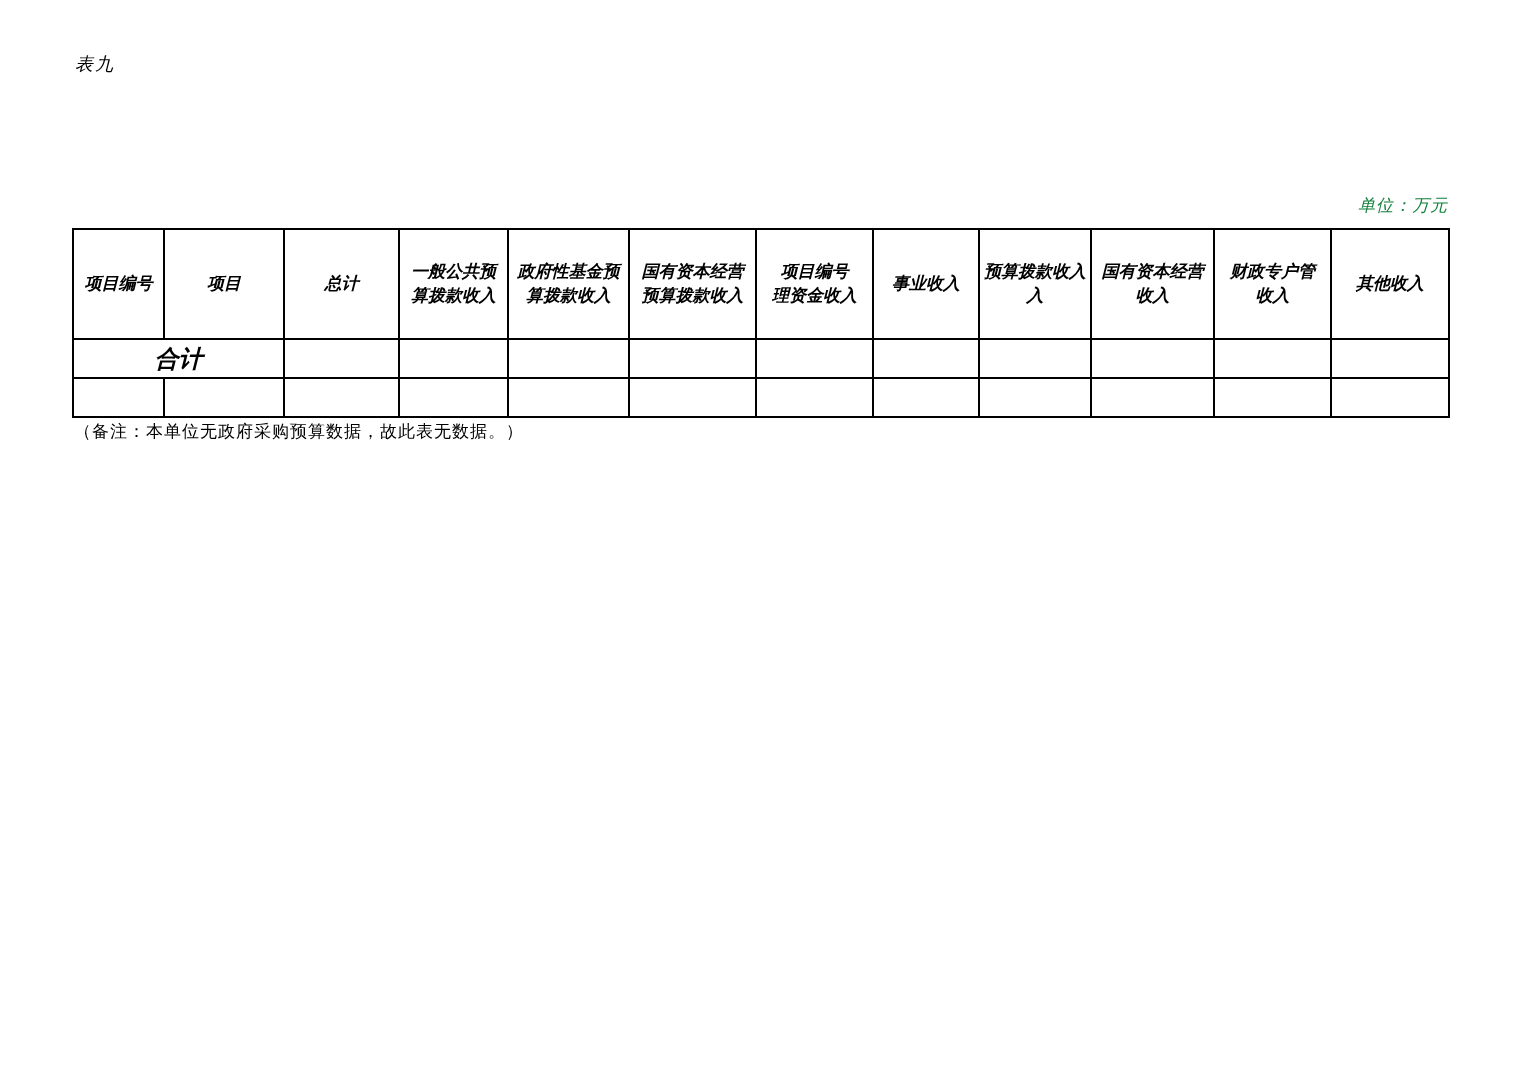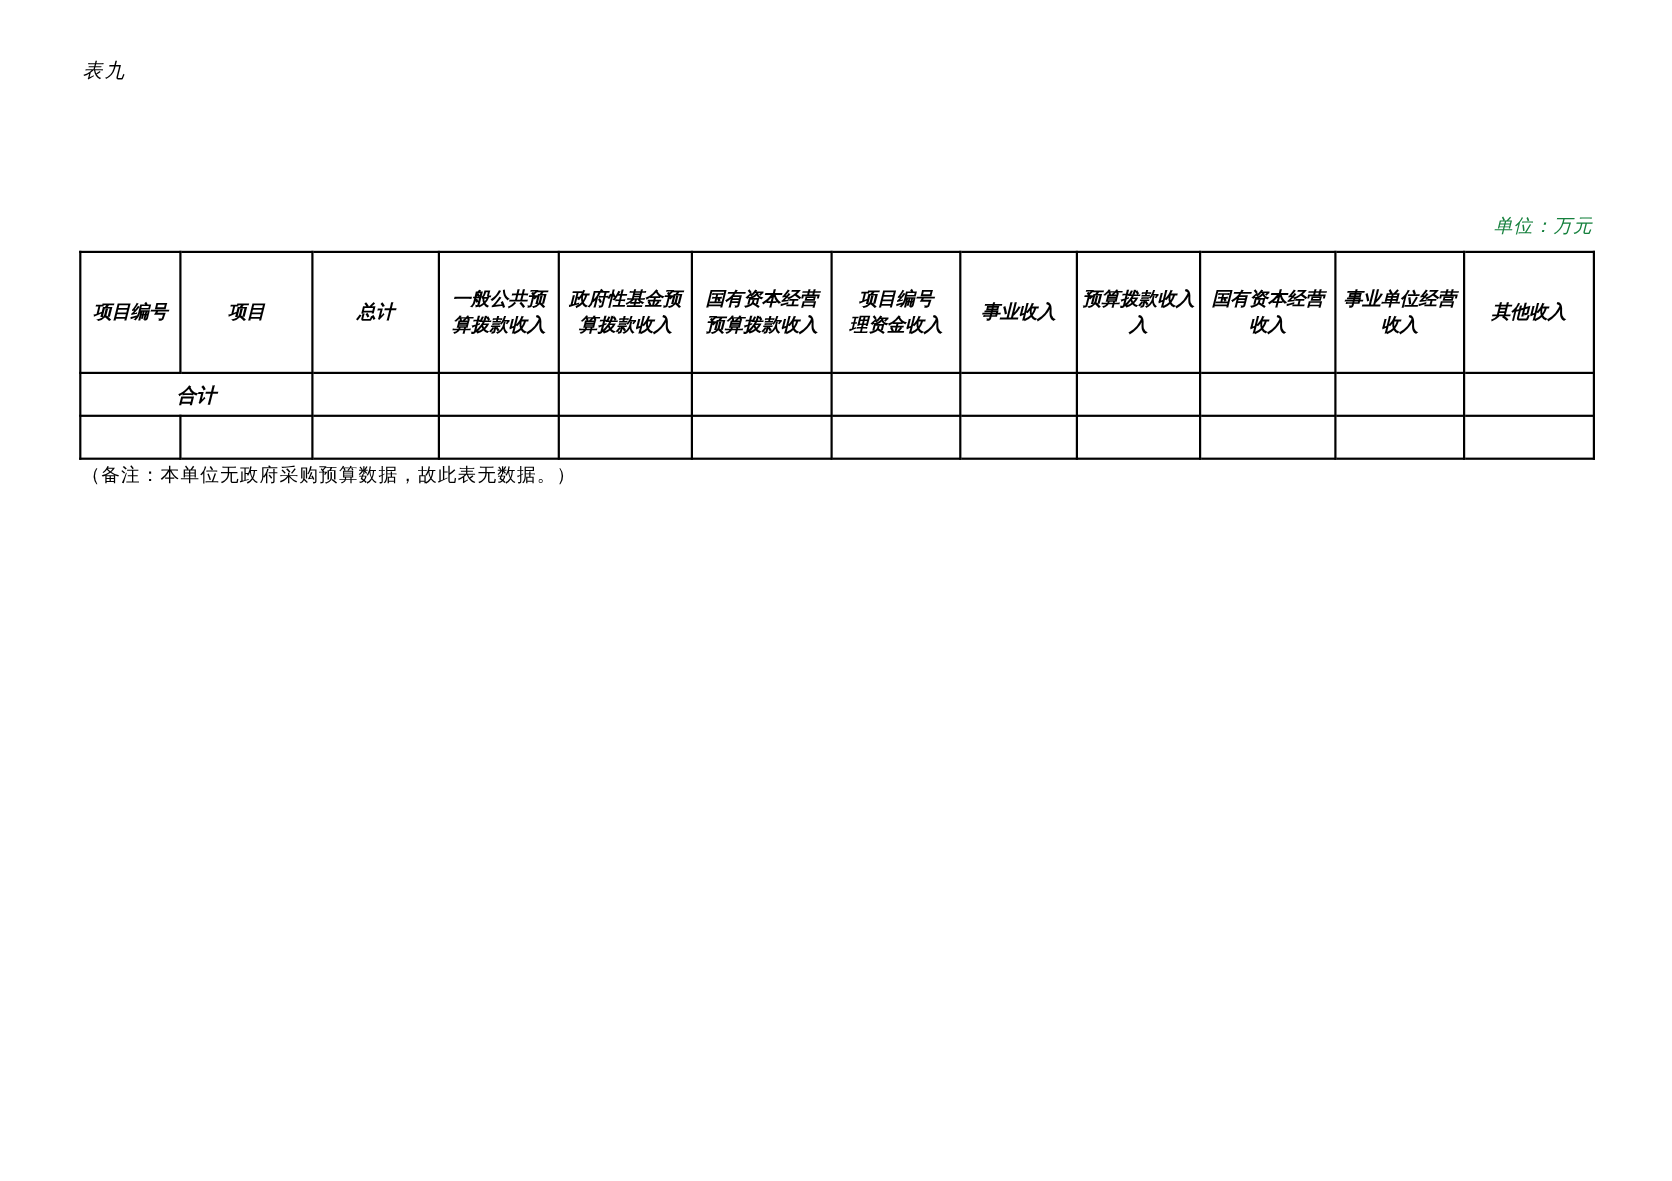--- a/index.html
+++ b/index.html
@@ -71,21 +71,21 @@
     color: #000000;
   }
   table.budget tbody td {
     height: 39px;
     font-family: "Liberation Sans", sans-serif;
     font-size: 17px;
     color: #000000;
   }
   table.budget tbody td.total-label {
     font-weight: 700;
-    font-size: 18px;
+    font-size: 24px;
   }
   .footnote {
     position: absolute;
     left: 74px;
     top: 420px;
     font-family: Liberation Serif, serif;
     font-size: 17px;
     letter-spacing: 1px;
     color: #000000;
   }
@@ -126,21 +126,21 @@
 算拨款收入</th>
         <th>国有资本经营
 预算拨款收入</th>
         <th>项目编号
 理资金收入</th>
         <th>事业收入</th>
         <th>预算拨款收入
 入</th>
         <th>国有资本经营
 收入</th>
-        <th>事业单位经营
+        <th>财政专户管
 收入</th>
         <th>其他收入</th>
       </tr>
     </thead>
     <tbody>
       <tr>
         <td class="total-label" colspan="2">合计</td>
         <td></td>
         <td></td>
         <td></td>

